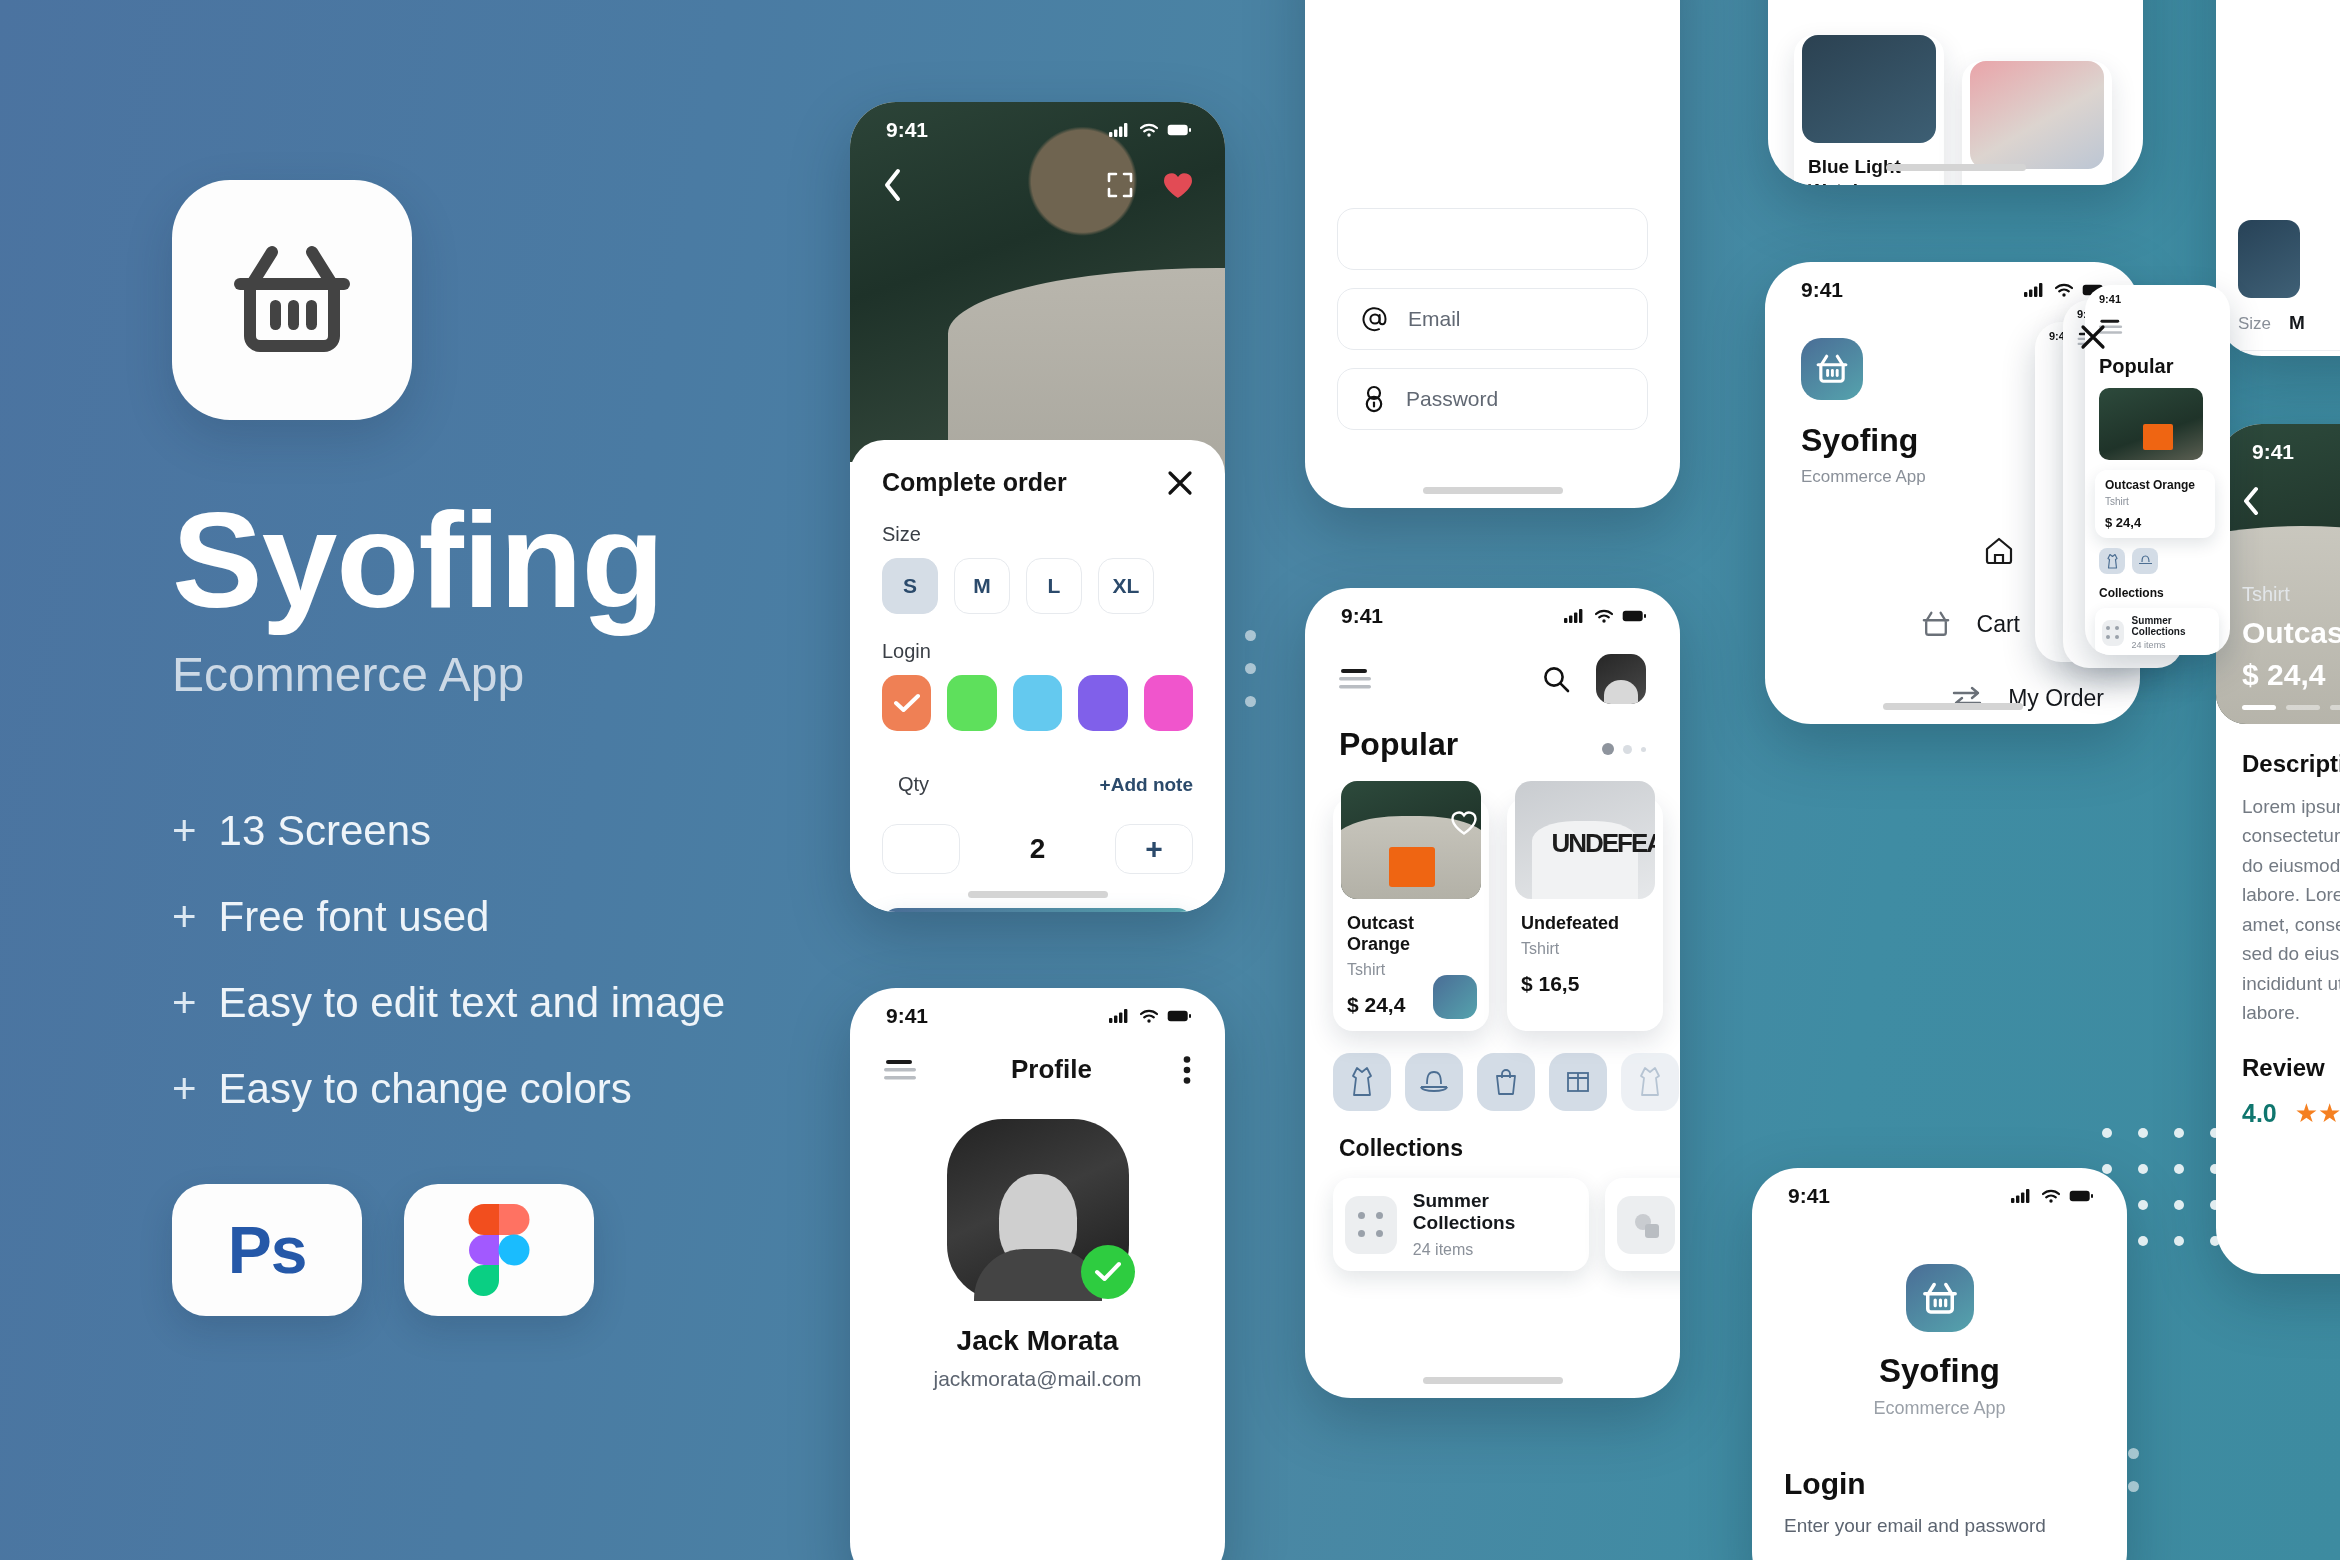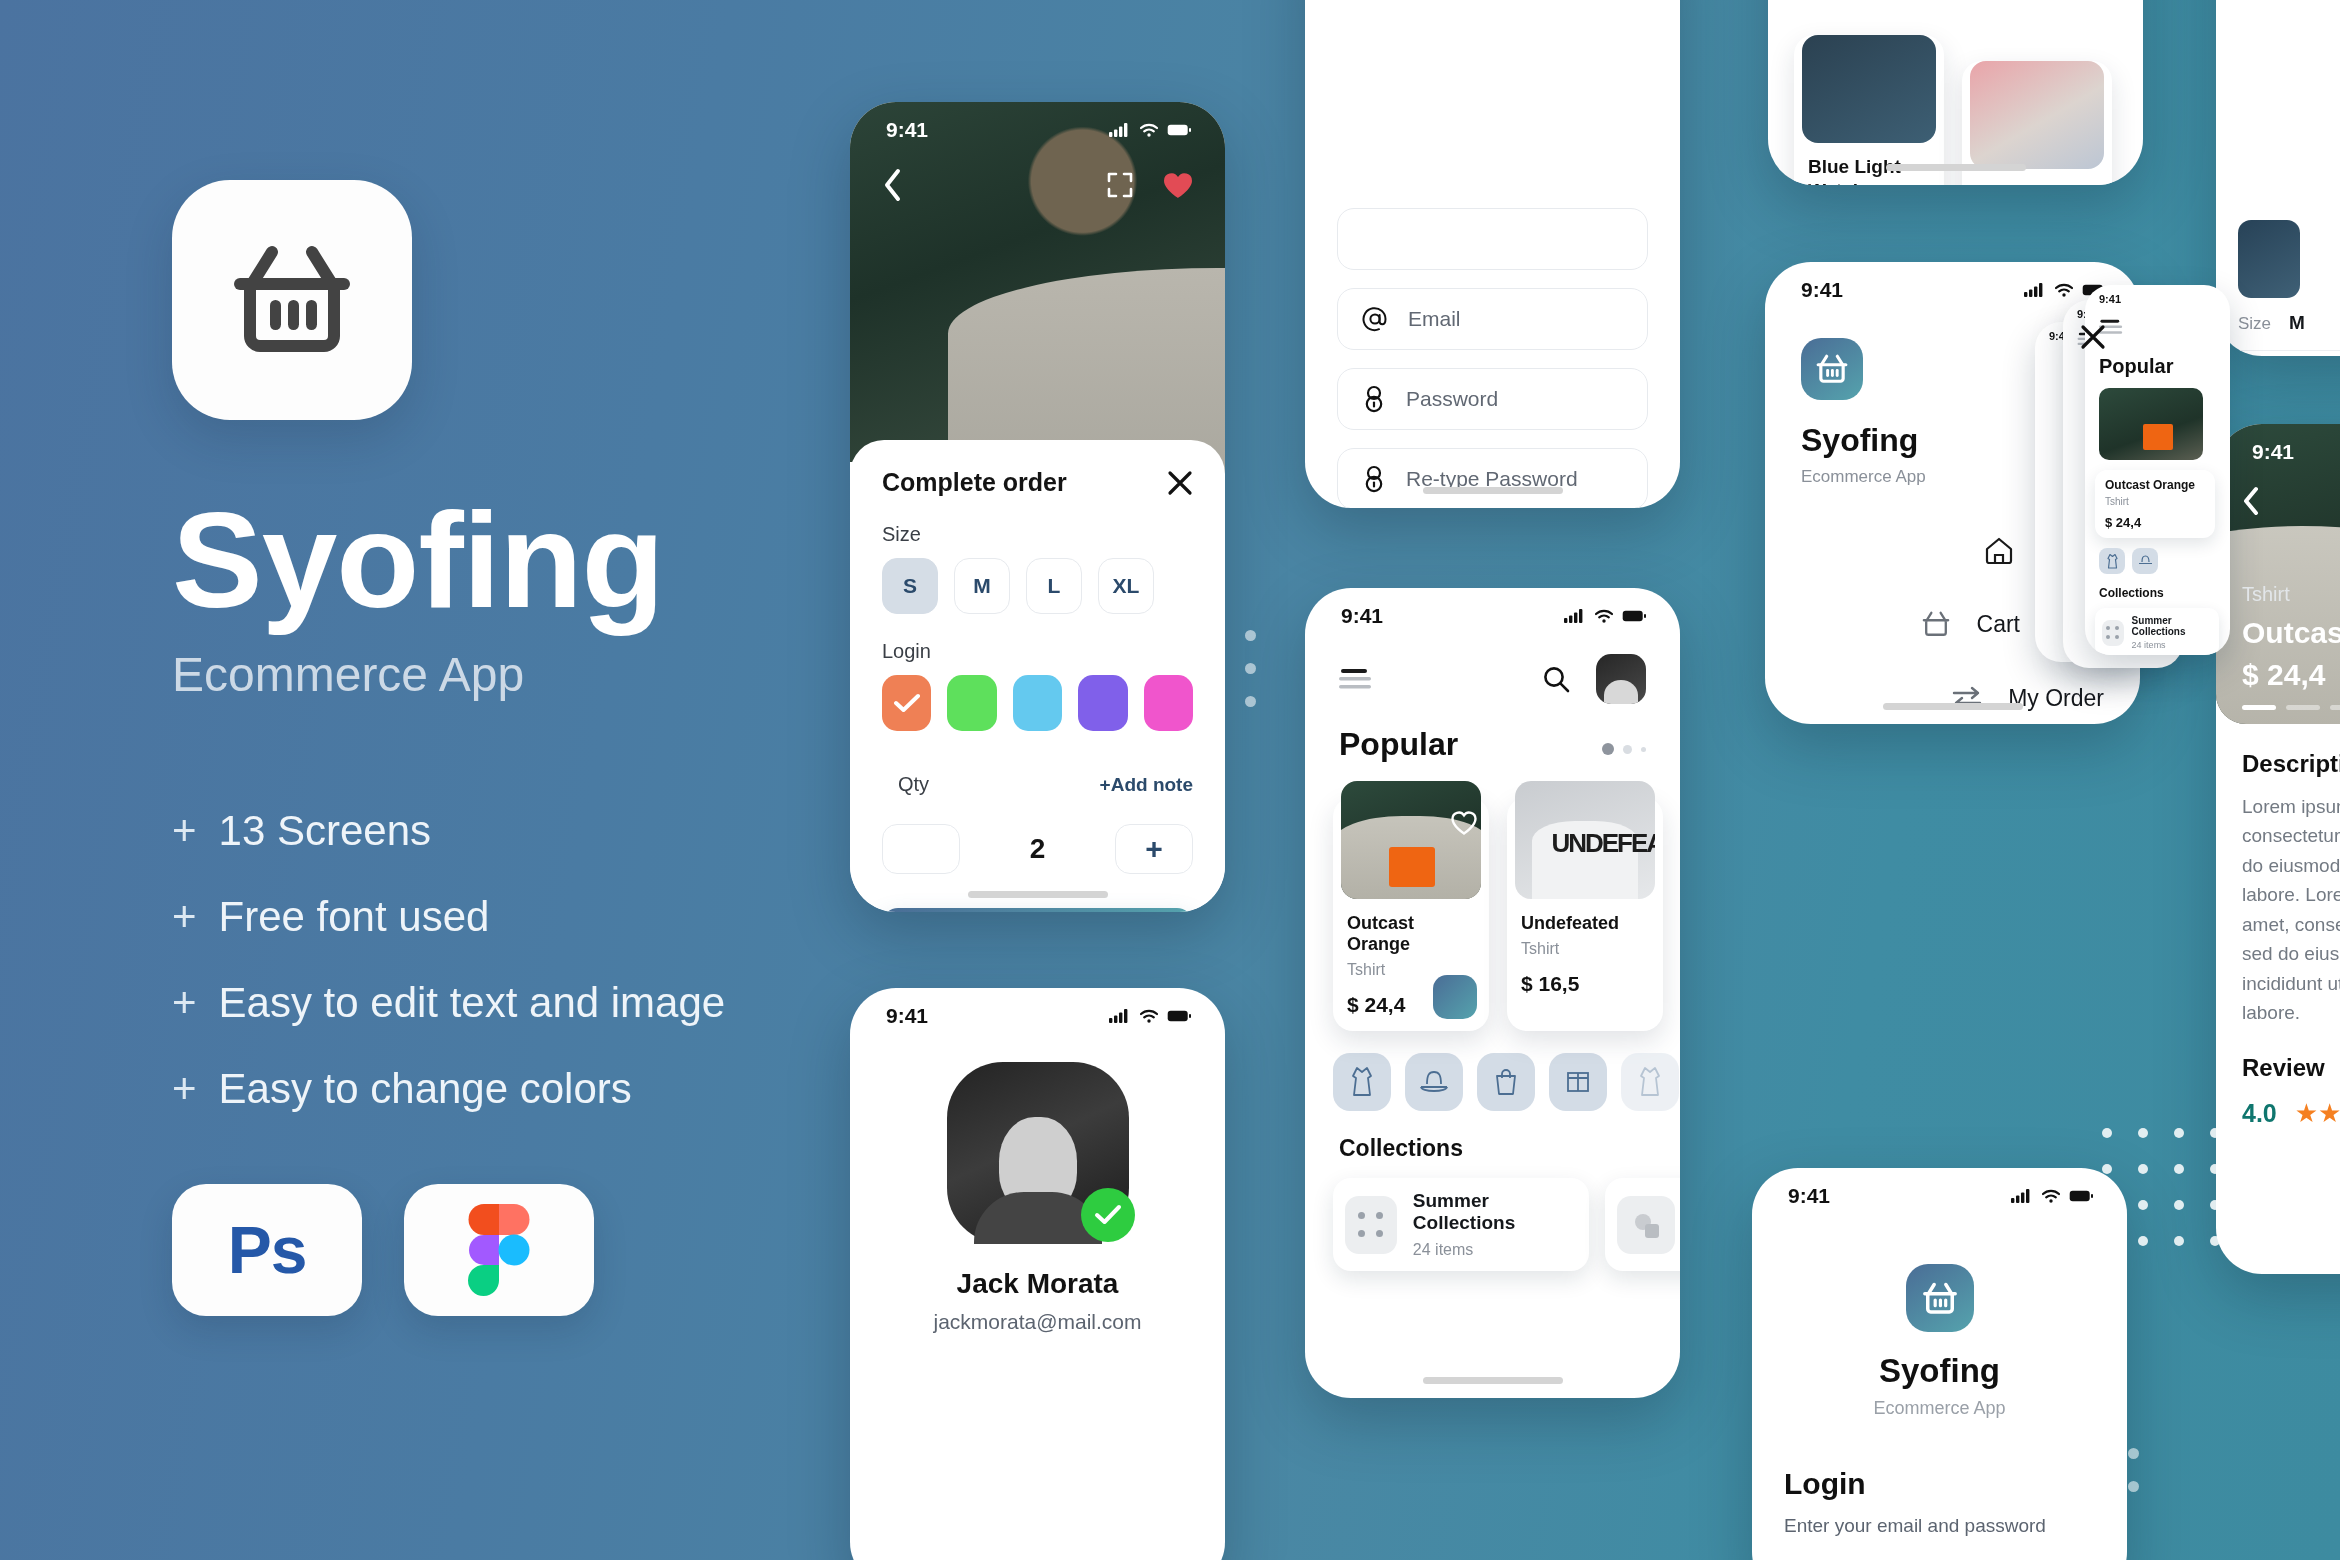--- a/index.html
+++ b/index.html
@@ -415,20 +415,33 @@
           <path d="M4.2 8.3a7.4 7.4 0 0 1 9.6 0" stroke="#111" stroke-width="2.2" fill="none" stroke-linecap="round"></path>
           <circle cx="9" cy="12" r="1.7" fill="#111"></circle>
         </svg>
         <svg width="24" height="12" viewBox="0 0 24 12">
           <rect x="0.7" y="0.7" width="20" height="10.6" rx="3" fill="#111"></rect>
             <rect x="22" y="4" width="2" height="4" rx="1" fill="#111"></rect>
         </svg>
       </span>
     </div>
 
+    <div class="nav-row">
+      <svg width="36" height="22" viewBox="0 0 36 22">
+        <rect x="2" y="1" width="26" height="4" rx="2" fill="#1a1a1a"></rect>
+        <rect x="0" y="9" width="32" height="3.4" rx="1.7" fill="#b9bdc2"></rect>
+        <rect x="0" y="17" width="32" height="3.4" rx="1.7" fill="#b9bdc2"></rect>
+      </svg>
+      <div class="nav-title">Profile</div>
+      <svg width="8" height="28" viewBox="0 0 8 28">
+        <circle cx="4" cy="3.5" r="3.3" fill="#1a1a1a"></circle>
+          <circle cx="4" cy="14" r="3.3" fill="#1a1a1a"></circle>
+          <circle cx="4" cy="24.5" r="3.3" fill="#1a1a1a"></circle>
+      </svg>
+    </div>
 
     <div class="avatar-lg">
       <div class="verified">
         <svg width="28" height="22" viewBox="0 0 28 22">
           <path d="M3 11 L10.5 18 L25 3" stroke="#fff" stroke-width="4" fill="none" stroke-linecap="round" stroke-linejoin="round"></path>
         </svg>
       </div>
     </div>
     <div class="profile-name">Jack Morata</div>
     <div class="profile-mail">jackmorata@mail.com</div>
@@ -444,28 +457,20 @@
       </svg>
       <span class="field-ph">Email</span>
     </div>
     <div class="field">
       <svg width="24" height="28" viewBox="0 0 24 28">
         <circle cx="12" cy="8" r="6" stroke="#111" stroke-width="2.2" fill="none"></circle>
         <circle cx="12" cy="19" r="7.2" stroke="#111" stroke-width="2.2" fill="none"></circle>
         <path d="M12 17.5v4" stroke="#111" stroke-width="2.2" stroke-linecap="round"></path>
       </svg>
       <span class="field-ph">Password</span>
-    </div>
-    <div class="field">
-      <svg width="24" height="28" viewBox="0 0 24 28">
-        <circle cx="12" cy="8" r="6" stroke="#111" stroke-width="2.2" fill="none"></circle>
-        <circle cx="12" cy="19" r="7.2" stroke="#111" stroke-width="2.2" fill="none"></circle>
-        <path d="M12 17.5v4" stroke="#111" stroke-width="2.2" stroke-linecap="round"></path>
-      </svg>
-      <span class="field-ph">Re-type Password</span>
     </div>
 
     <div class="home-indicator"></div>
   </div>
 
   <div class="phone" id="phone-home" style="height:810px;top:588px">
     <div class="statusbar">
       <span>9:41</span>
       <span class="sb-right">
         <svg width="22" height="14" viewBox="0 0 22 14">

